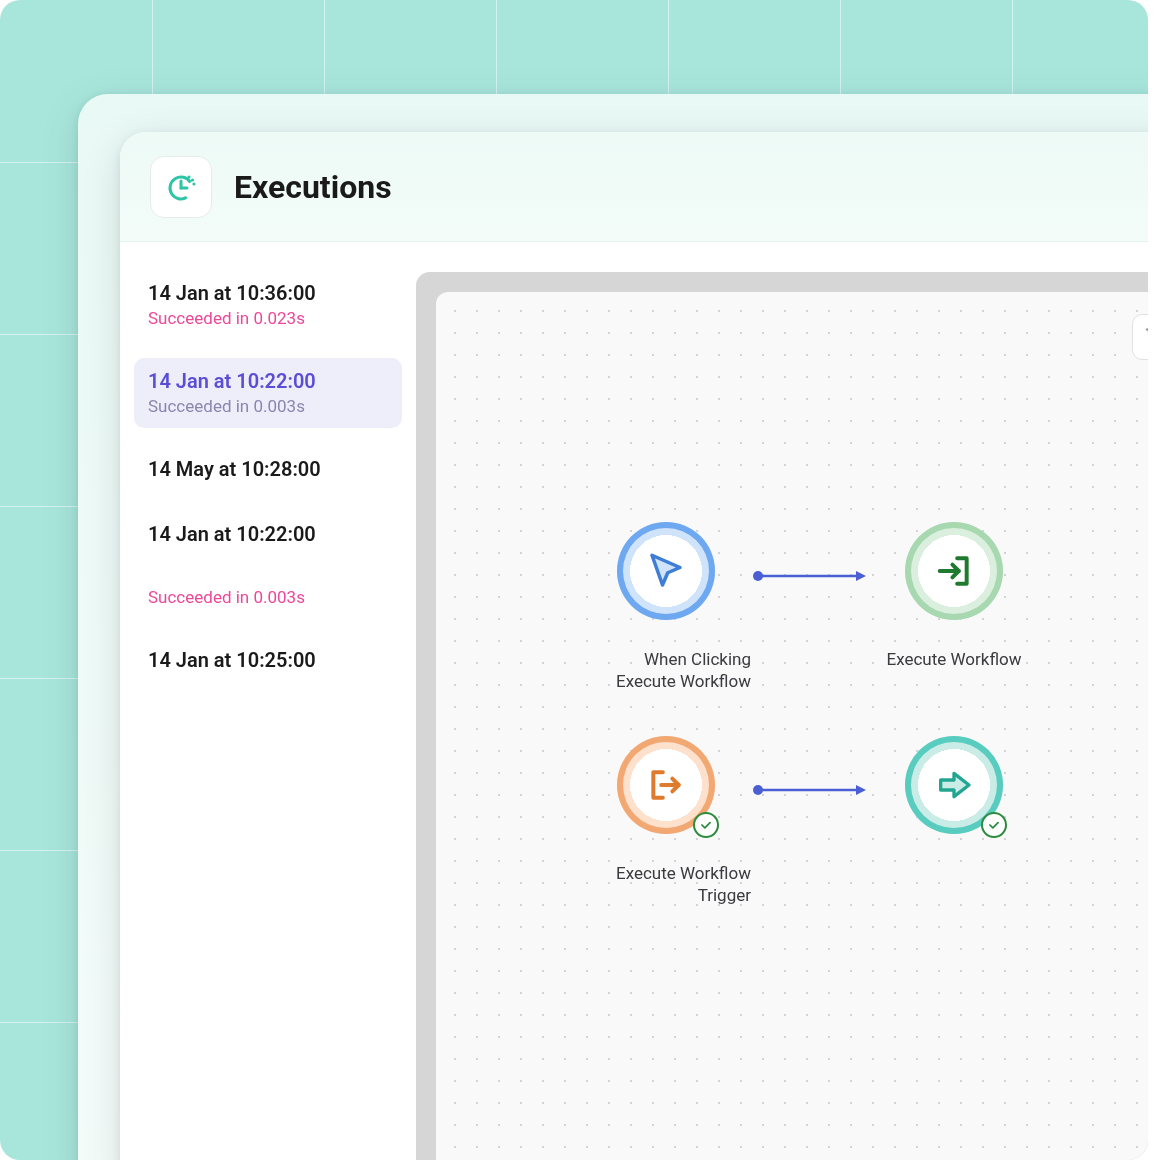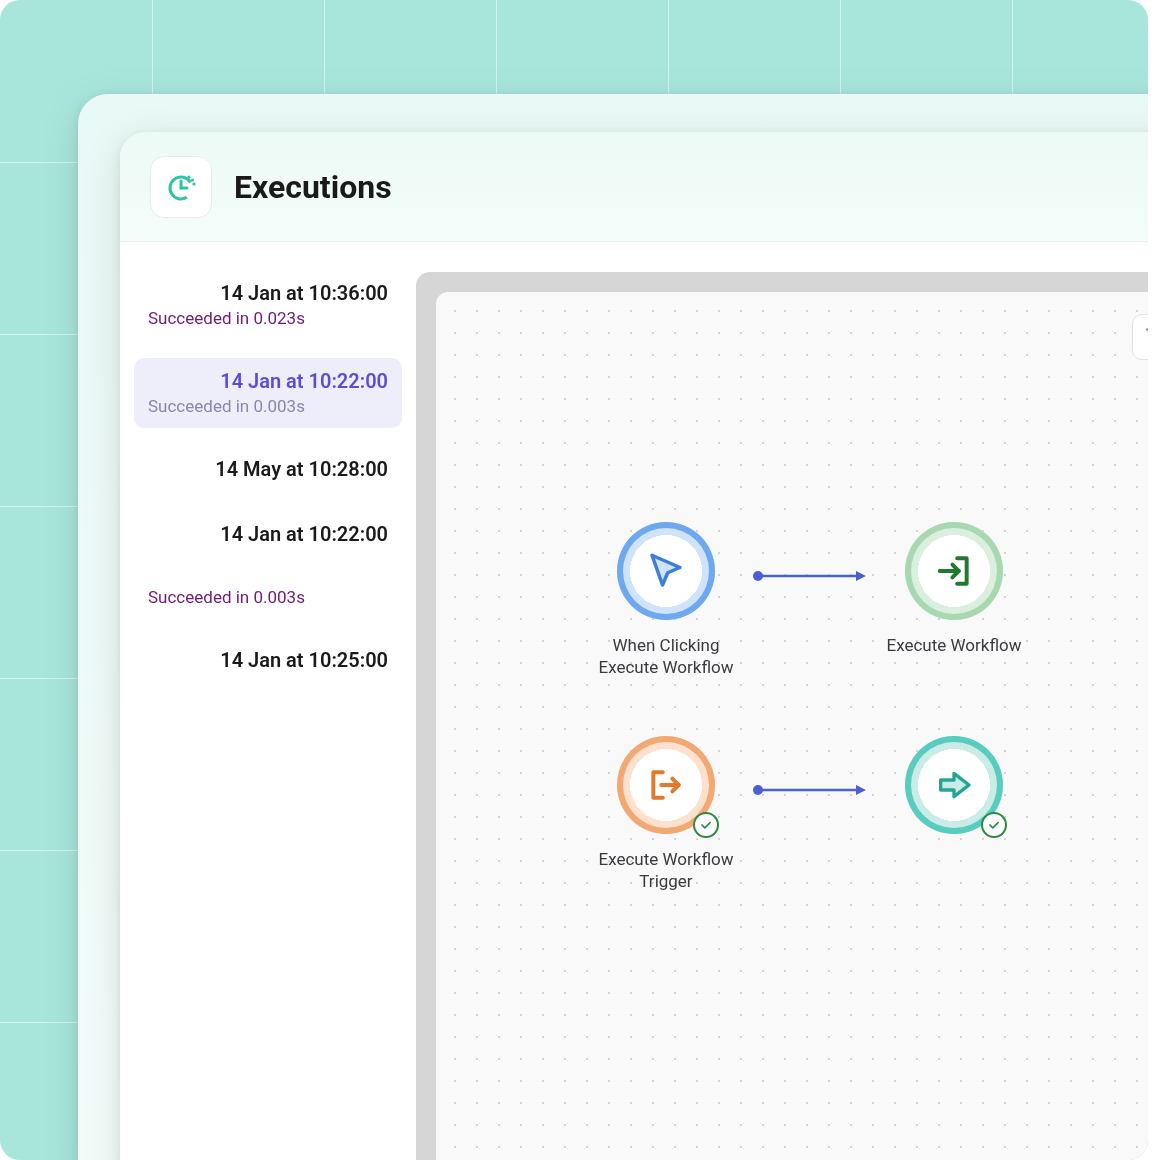--- a/index.html
+++ b/index.html
@@ -78,23 +78,23 @@
     display: flex;
     flex-direction: column;
     gap: 18px;
   }
   .exec-item {
     padding: 10px 14px;
     border-radius: 10px;
     cursor: pointer;
   }
   .exec-item.selected { background: #eeedfa; }
-  .exec-time { font-size: 20px; font-weight: 600; color: #1a1a1a; line-height: 1.35; text-align: right; }
+  .exec-time { font-size: 20px; font-weight: 600; color: #1a1a1a; line-height: 1.35; }
   .exec-item.selected .exec-time { color: #5b4ed6; }
-  .exec-status { font-size: 17px; color: #701a75; line-height: 1.35; }
+  .exec-status { font-size: 17px; color: #ec4899; line-height: 1.35; }
   .exec-item.selected .exec-status { color: #8a86b0; }
 
   .canvas-wrap {
     flex: 1;
     padding: 0;
     position: relative;
   }
   .canvas-outer {
     position: absolute;
     left: 0; top: 30px; right: 0; bottom: 0;
@@ -138,24 +138,24 @@
     width: 98px; height: 98px;
     border-radius: 50%;
     display: flex; align-items: center; justify-content: center;
     position: relative;
   }
   .node-circle.blue { background: radial-gradient(circle at 50% 50%, #fff 36px, #cfe3fb 36px); box-shadow: inset 0 0 0 6px #6ea8f0; }
   .node-circle.green { background: radial-gradient(circle at 50% 50%, #fff 36px, #dbefde 36px); box-shadow: inset 0 0 0 6px #a7d8b0; }
   .node-circle.orange { background: radial-gradient(circle at 50% 50%, #fff 36px, #fde1cc 36px); box-shadow: inset 0 0 0 6px #f2a873; }
   .node-circle.teal { background: radial-gradient(circle at 50% 50%, #fff 36px, #c9ece6 36px); box-shadow: inset 0 0 0 6px #58cdbf; }
   .node-label {
-    margin-top: 14px;
+    margin-top: 28px;
     font-size: 17px;
     color: #3a3a3f;
-    text-align: center;
+    text-align: right;
     line-height: 1.3;
     max-width: 170px;
   }
   .badge {
     position: absolute;
     right: -4px; bottom: -4px;
     width: 26px; height: 26px;
     border-radius: 50%;
     background: #fff;
     border: 2px solid #2e8b3e;

